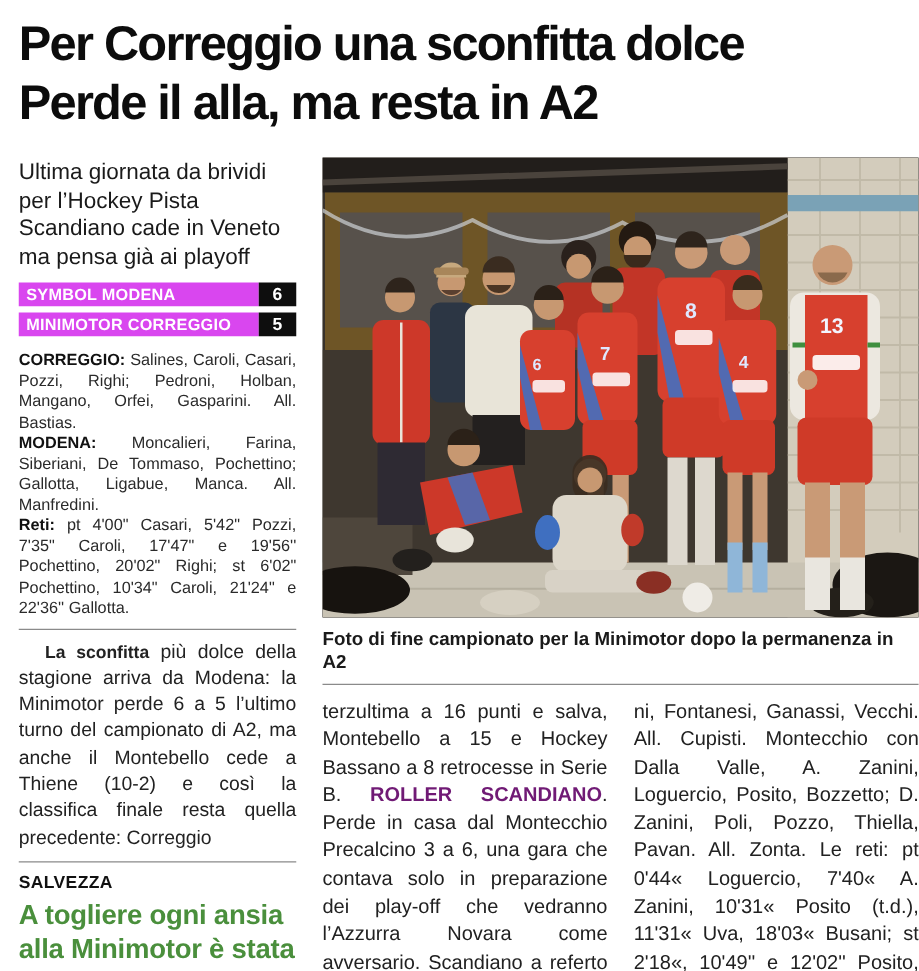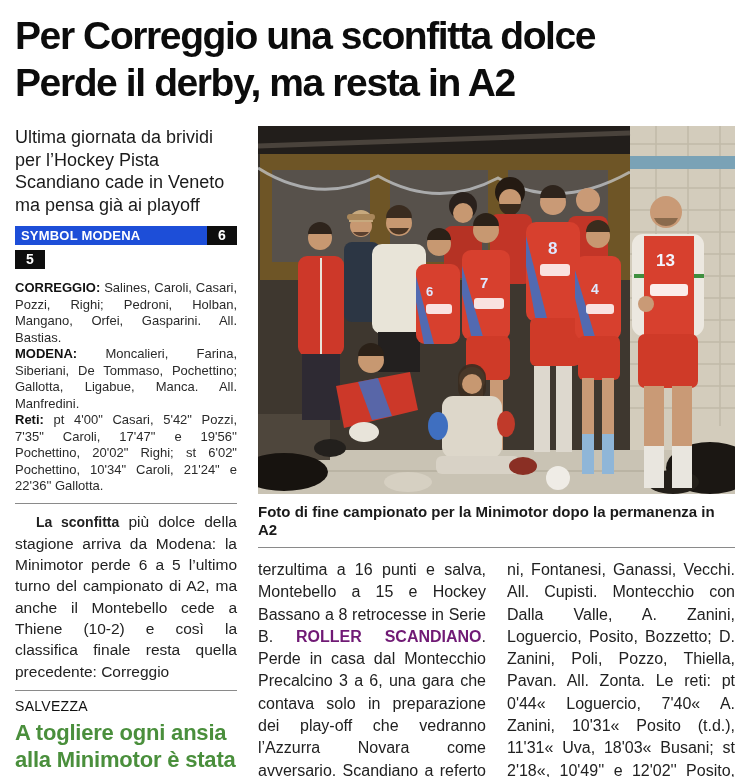--- a/index.html
+++ b/index.html
@@ -20,38 +20,38 @@
   .cols { display:flex; margin-top:20px; }
   .left-rail { width:222px; flex:0 0 222px; }
   .main-area { width:477px; margin-left:21px; }
 
   
   .lede { font-size:18px; line-height:22.5px; color:#1a1a1a; margin-bottom:10px; }
 
   .scoreboard { margin-bottom:11px; }
   .score-row { display:flex; height:19px; margin-bottom:5px; }
   .score-team {
-    flex:1; background:#1d4ed8; color:#ffffff; font-weight:bold;
+    flex:1; background:#d946ef; color:#ffffff; font-weight:bold;
     font-size:13px; line-height:19px; padding-left:6px; letter-spacing:.2px;
   }
   .score-box {
     width:30px; background:#0e0e0e; color:#ffffff; font-weight:bold;
     font-size:14px; line-height:19px; text-align:center;
   }
 
   .match-info { font-size:13px; line-height:16.5px; text-align:justify; color:#2a2a2a; }
   .match-info p { margin:0; }
   .match-info b { color:#111; }
 
   hr.rule { border:none; border-top:1px solid #8a8a8a; margin:8px 0 7px 0; }
 
   .lead-par { font-size:15.5px; line-height:21.3px; text-align:justify; color:#222; }
   .lead-par b { font-size:14px;padding-left:21px; }
 
-  .kicker { font-size:14px; font-weight:normal; color:#111; letter-spacing:.3px; margin:2px 0 5px 0; }
+  .kicker { font-size:14px; font-weight:bold; color:#111; letter-spacing:.3px; margin:2px 0 5px 0; }
   .salvezza-head { font-size:22px; line-height:27.5px; font-weight:bold; color:#4a8f3c; letter-spacing:-.2px; }
 
   
   .photo-wrap { width:477px; height:368px; overflow:hidden; background:#38322b; }
   .caption { margin-top:9px; font-size:15px; line-height:18px; font-weight:bold; color:#1a1a1a; }
   hr.caption-rule { border:none; border-top:1px solid #8a8a8a; margin:8px 0 0 0; }
 
   .article-cols { display:flex; margin-top:11px; }
   .article-col { width:228px; font-size:16px; line-height:22.3px; text-align:justify; color:#212121; }
   .article-col + .article-col { margin-left:21px; }
@@ -59,34 +59,35 @@
 
   svg text { font-family:"Liberation Sans", sans-serif; font-weight:bold; }
 </style>
 </head>
 <body>
 
 <div class="page">
 
   <h1 class="headline">
     <div>Per Correggio una sconfitta dolce</div>
-    <div>Perde il derby, ma resta in A2</div>
+    <div>Perde il alla, ma resta in A2</div>
   </h1>
 
   <div class="cols">
 
     <div class="left-rail">
       <p class="lede">Ultima giornata da brividi per l’Hockey Pista Scandiano cade in Veneto ma pensa già ai playoff</p>
 
       <div class="scoreboard">
         <div class="score-row">
           <div class="score-team">SYMBOL MODENA</div>
           <div class="score-box">6</div>
         </div>
         <div class="score-row">
+          <div class="score-team">MINIMOTOR CORREGGIO</div>
           <div class="score-box">5</div>
         </div>
       </div>
 
       <div class="match-info">
         <p><b>CORREGGIO:</b><span> Salines, Caroli, Casari, Pozzi, Righi; Pedroni, Holban, Mangano, Orfei, Gasparini. All. Bastias.</span></p>
         <p><b>MODENA:</b><span> Moncalieri, Farina, Siberiani, De Tommaso, Pochettino; Gallotta, Ligabue, Manca. All. Manfredini.</span></p>
         <p><b>Reti:</b><span> pt 4'00" Casari, 5'42" Pozzi, 7'35" Caroli, 17'47" e 19'56'' Pochettino, 20'02" Righi; st 6'02" Pochettino, 10'34" Caroli, 21'24" e 22'36'' Gallotta.</span></p>
       </div>
 

